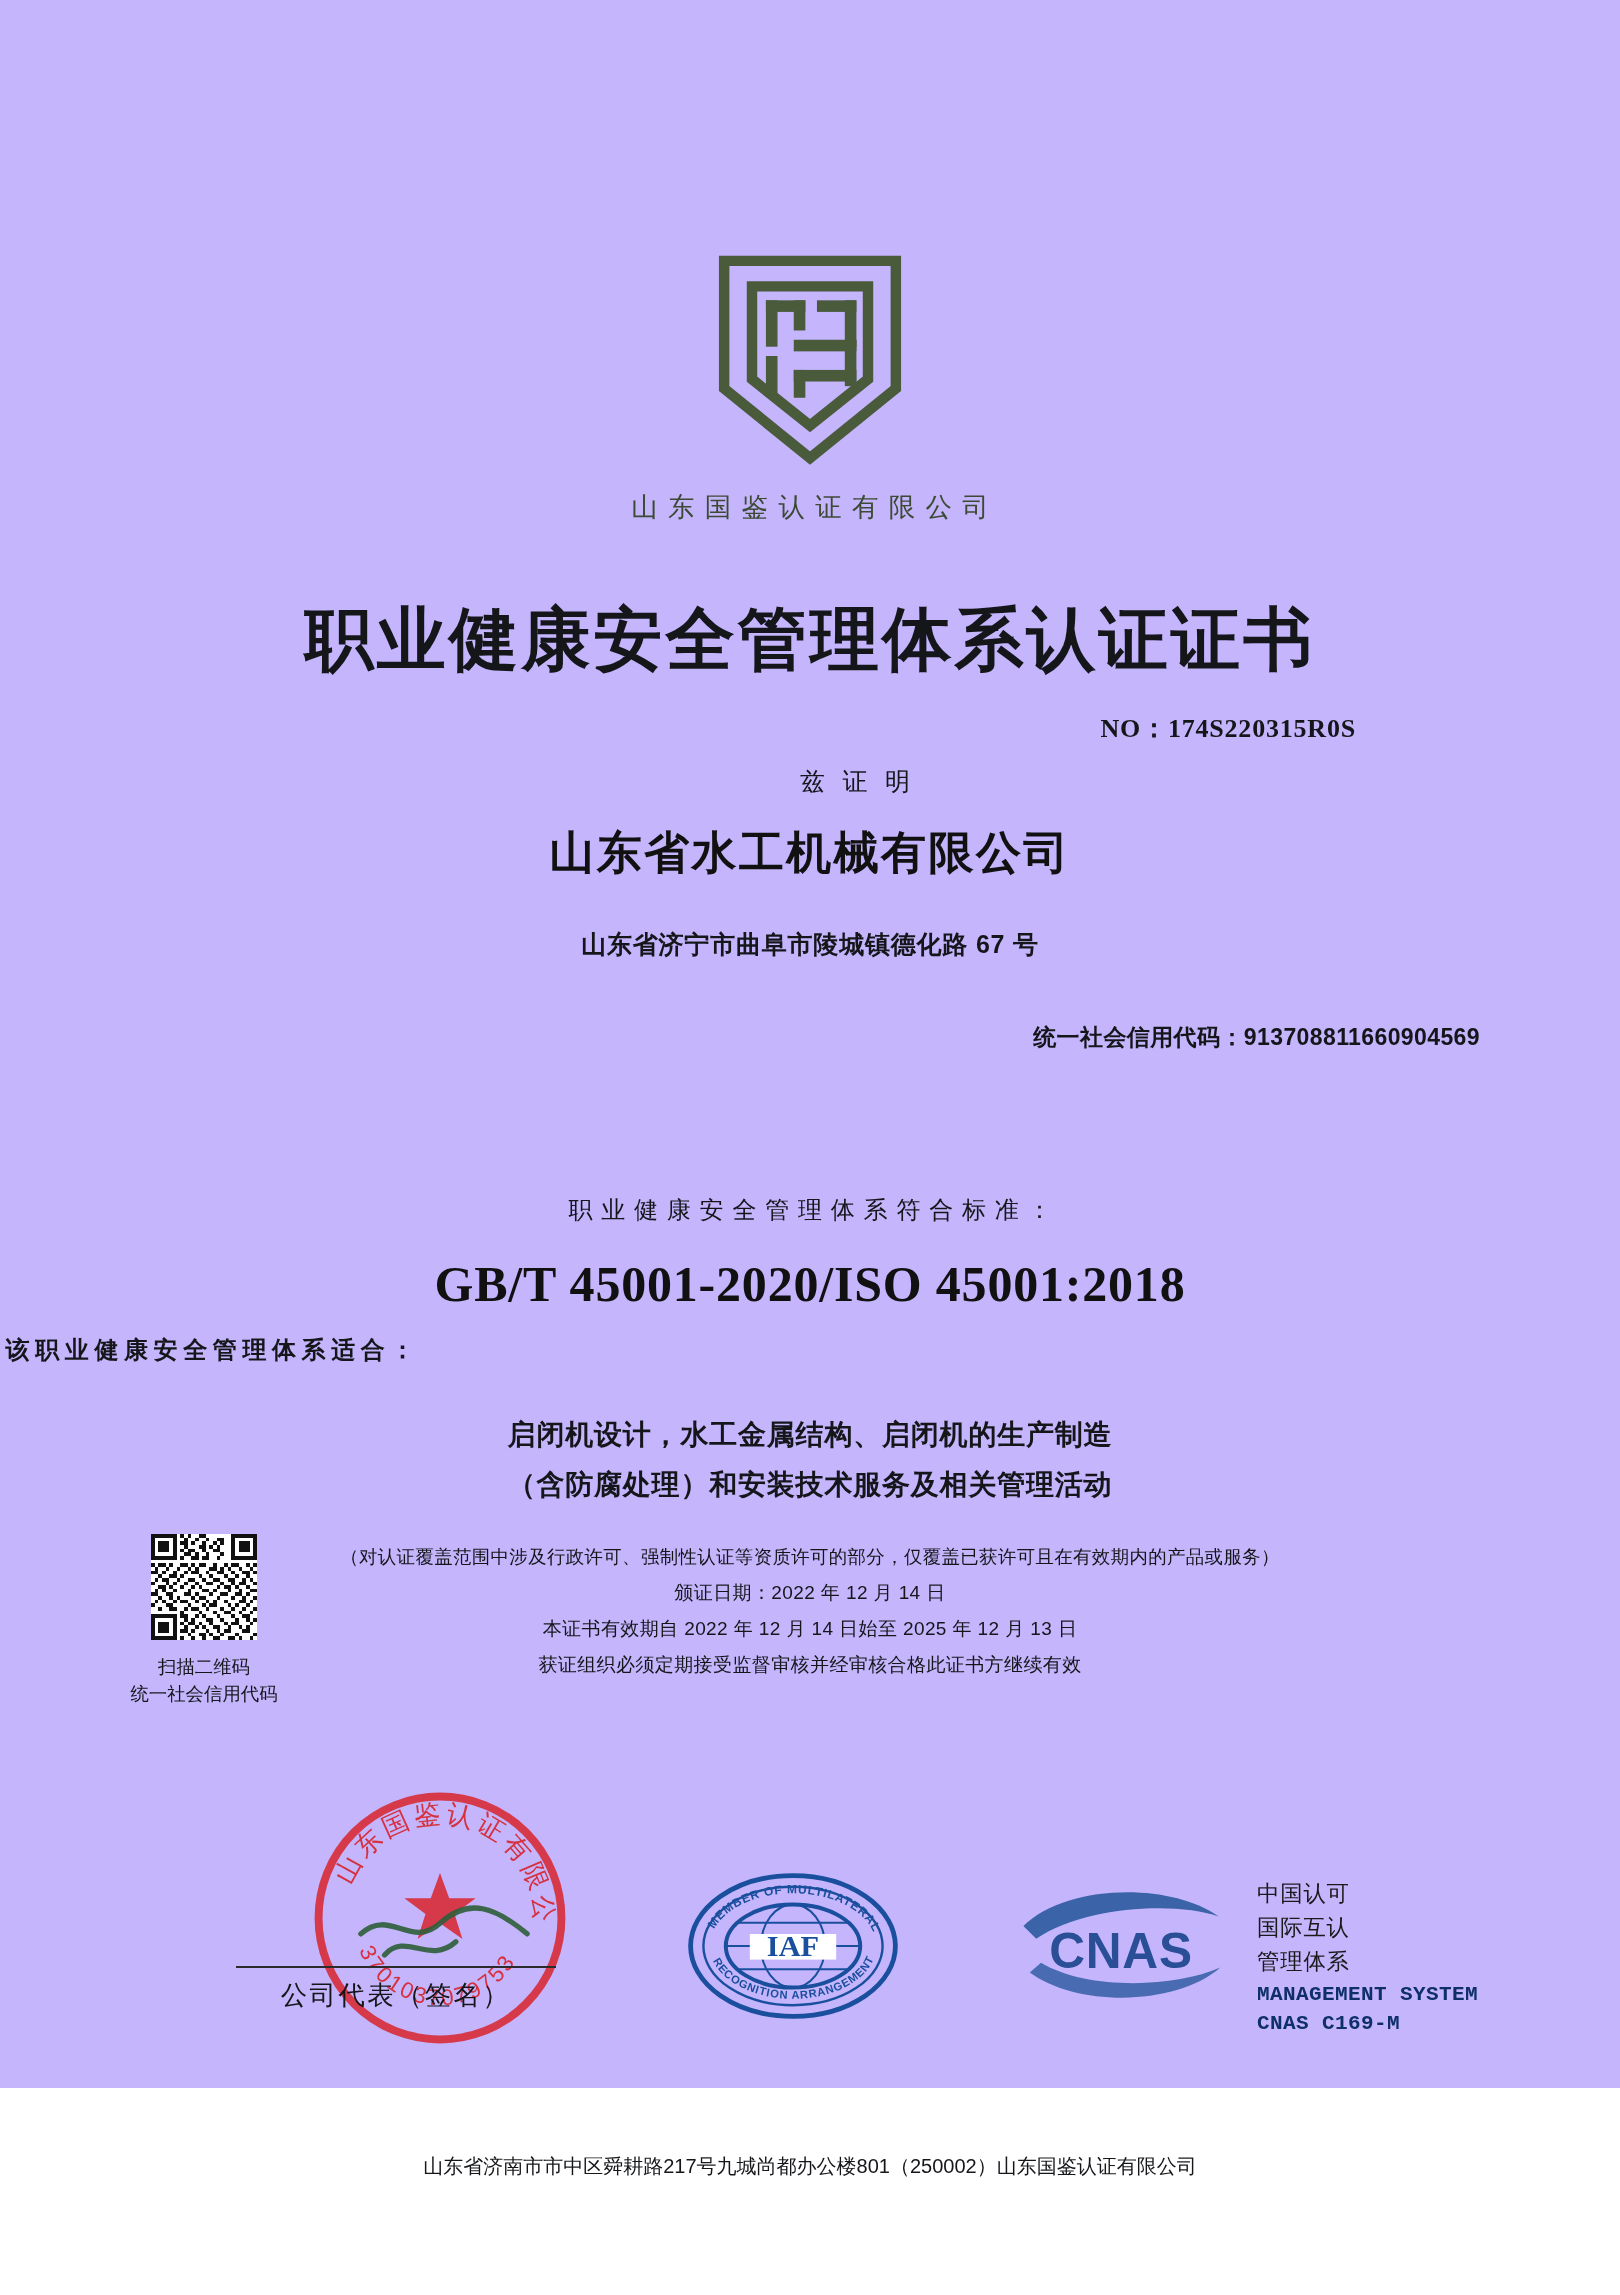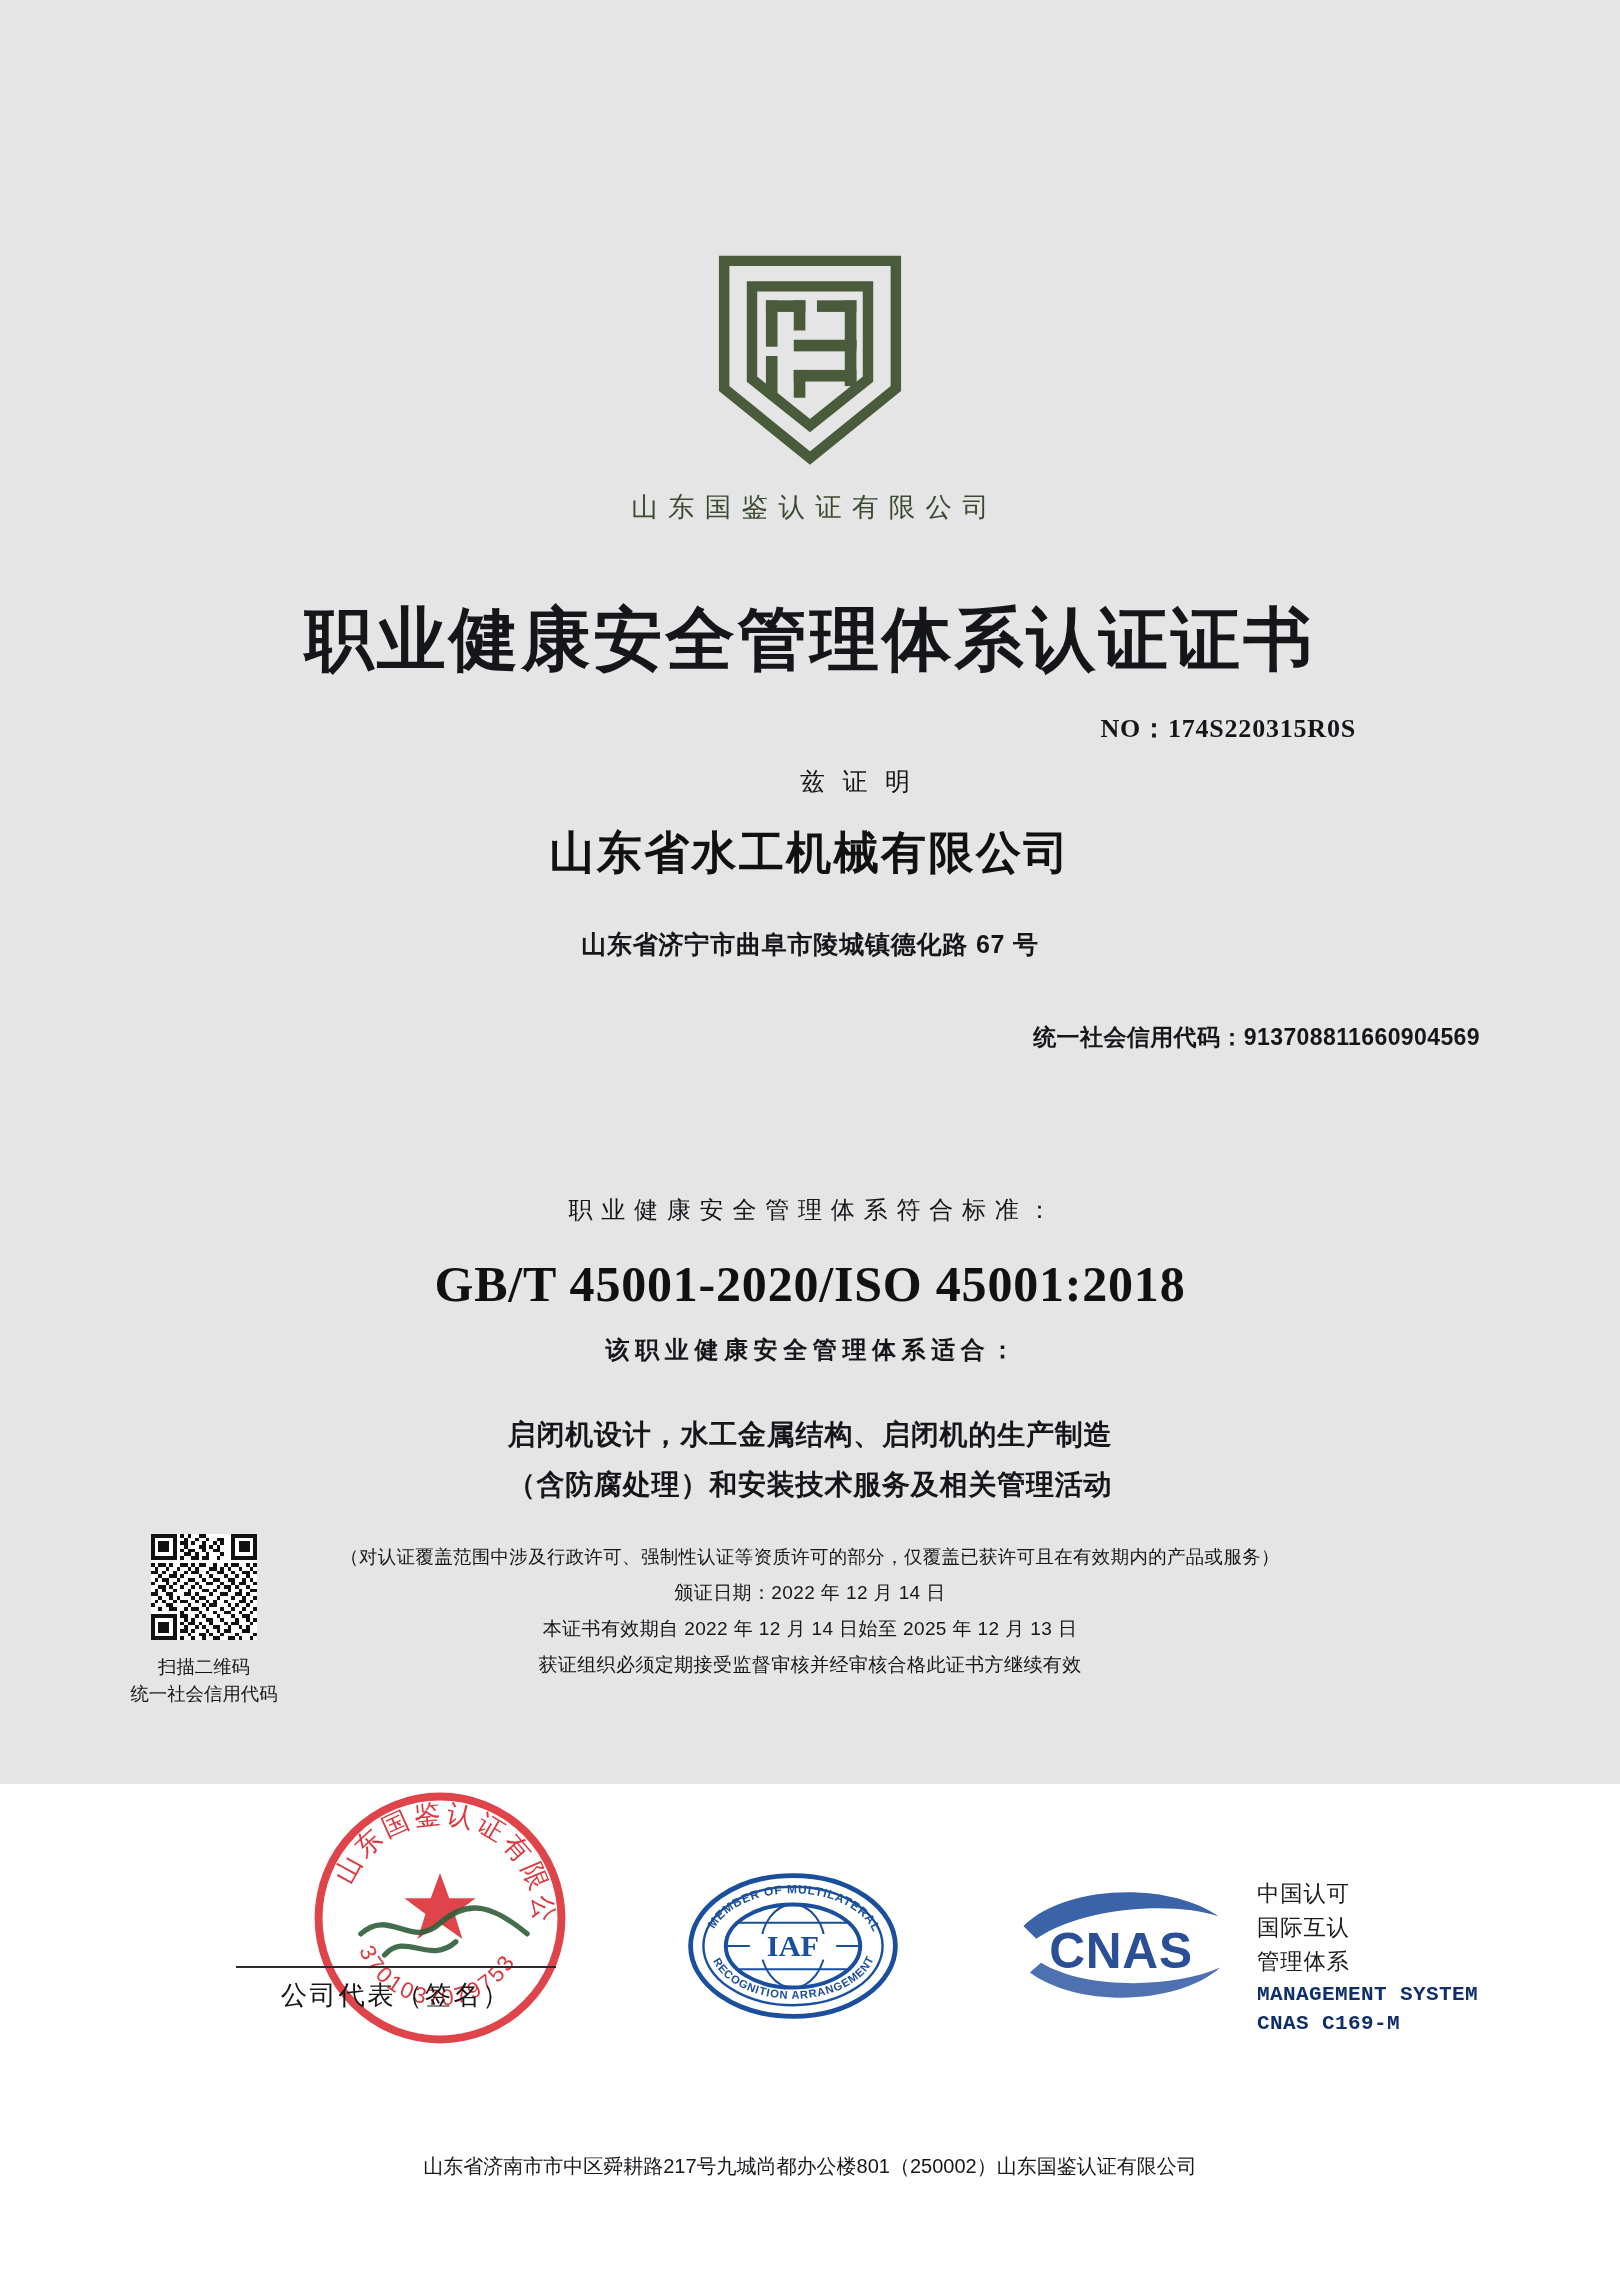--- a/index.html
+++ b/index.html
@@ -11,22 +11,22 @@
     width: 1620px;
     height: 2295px;
     font-family: "Liberation Serif", serif;
     color: #111;
     position: relative;
     overflow: hidden;
   }
   .page {
     position: relative;
     width: 1620px;
-    height: 1784px;
-    background: #e5e5e5;
+    height: 2088px;
+    background: #c4b5fd;
   }
 
   
   .logo-wrap {
     position: absolute;
     top: 240px;
     left: 0;
     width: 100%;
     text-align: center;
   }
@@ -141,21 +141,21 @@
     font-weight: bold;
     font-size: 50px;
     letter-spacing: 0.8px;
     color: #111;
   }
   .scope-intro {
     position: absolute;
     top: 1334px;
     left: 0;
     width: 100%;
-    text-align: center;
+    text-align: left;
     font-family: Liberation Mono, monospace;
     font-weight: bold;
     font-size: 24px;
     letter-spacing: 5.6px;
     text-indent: 5.6px;
     color: #14161a;
   }
   .scope-lines {
     position: absolute;
     top: 1410px;

